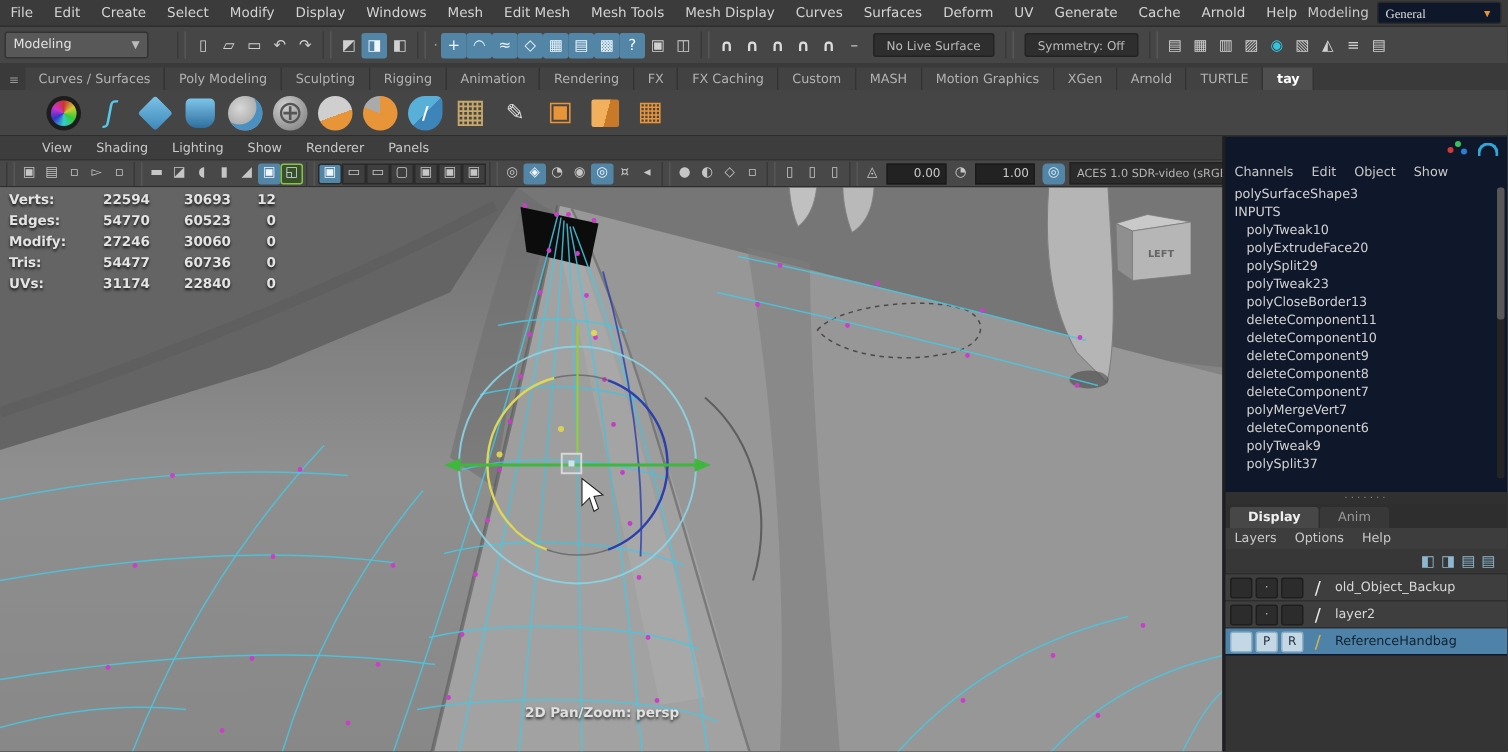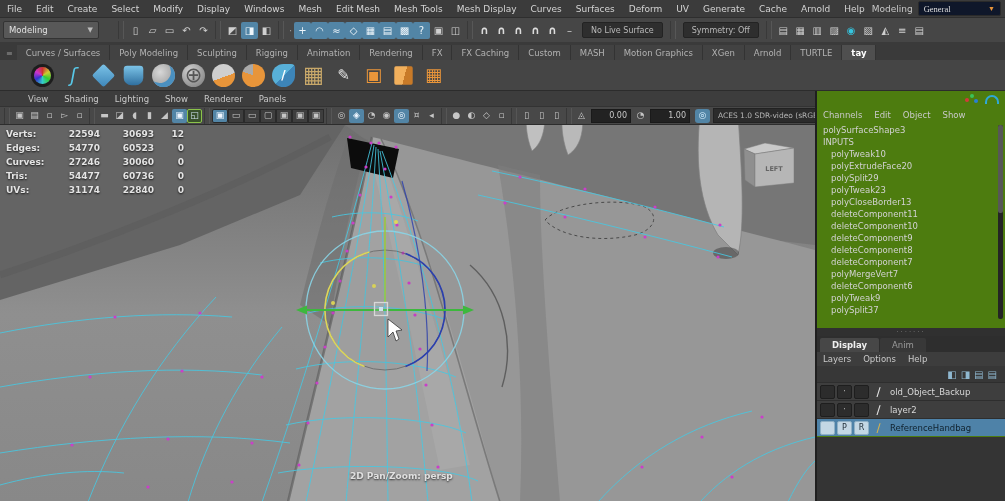--- a/index.html
+++ b/index.html
@@ -91,21 +91,21 @@
   .hud{position:absolute;left:6px;top:2px;text-shadow:0 1px 2px rgba(0,0,0,.8);}
   .hudrow{display:grid;grid-template-columns:40px 54px 54px 30px;line-height:14px;
           font-size:9px;font-weight:bold;color:#e4e4e4;}
   .hudrow .num{text-align:right;}
   .watermark{position:absolute;left:336px;top:112px;font-size:14px;font-weight:bold;letter-spacing:7px;
              color:var(--watermark,#1d6fd8);opacity:.8;white-space:nowrap;}
   .bottom-hud{position:absolute;left:350px;top:346px;font-size:9px;color:#e0e0e0;
               text-shadow:0 1px 2px rgba(0,0,0,.7);font-weight:bold;}
 
   
-  #sidebar{position:absolute;left:815px;top:91px;width:190px;height:410px;background:#4d7c0f;
+  #sidebar{position:absolute;left:815px;top:91px;width:190px;height:410px;background:#0f172a;
            border-left:2px solid #1f1f1f;box-sizing:border-box;}
   .sb-top{height:16px;display:flex;justify-content:flex-end;align-items:center;gap:6px;padding-right:6px;}
   .dots{position:relative;width:14px;height:10px;}
   .dots i{position:absolute;width:4px;height:4px;border-radius:50%;}
   .dots i:nth-child(1){left:0;top:4px;background:#d23a3a;}
   .dots i:nth-child(2){left:5px;top:0;background:#3ac25a;}
   .dots i:nth-child(3){left:9px;top:5px;background:#2a7fd2;}
   .arc{width:10px;height:7px;border:2.5px solid #2fa8d8;border-bottom:none;border-radius:8px 8px 0 0;}
   .cb-menu{height:15px;display:flex;align-items:center;}
   .cbm{font-size:8.5px;color:#c9c9c9;padding:0 6px;}
@@ -481,21 +481,21 @@
           </div>
 
           <div class="hudrow">
             <span class="lbl">Edges:</span>
             <span class="num">54770</span>
             <span class="num">60523</span>
             <span class="num">0</span>
           </div>
 
           <div class="hudrow">
-            <span class="lbl">Curves:</span>
+            <span class="lbl">Modify:</span>
             <span class="num">27246</span>
             <span class="num">30060</span>
             <span class="num">0</span>
           </div>
 
           <div class="hudrow">
             <span class="lbl">Tris:</span>
             <span class="num">54477</span>
             <span class="num">60736</span>
             <span class="num">0</span>

